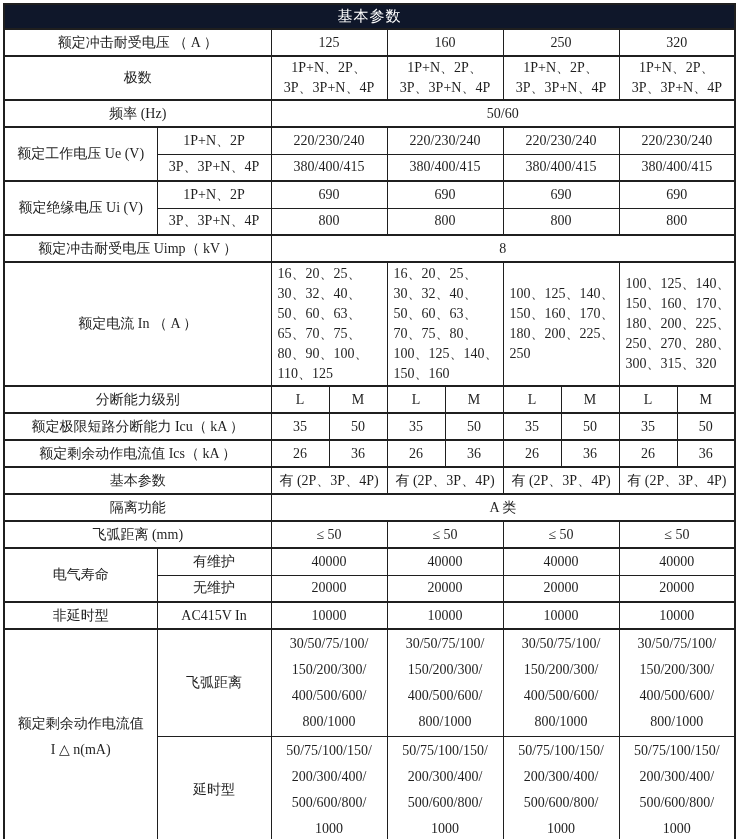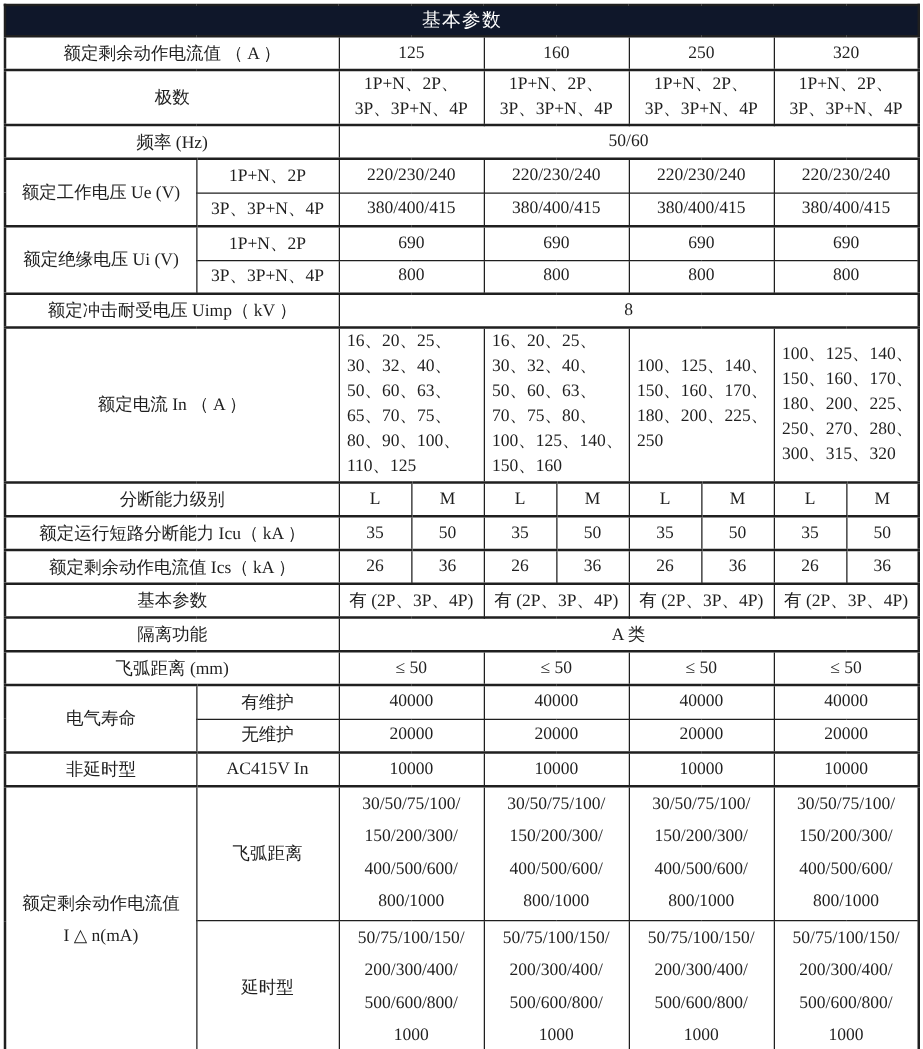--- a/index.html
+++ b/index.html
@@ -57,21 +57,21 @@
       <col style="width:58px">
       <col style="width:58px">
   </colgroup>
 
   <tbody>
       <tr>
     <td class="hdr" colspan="10">基本参数</td>
   </tr>
 
   <tr class="gb h27">
-    <td colspan="2">额定剩余动作电流值 （ A ）</td>
+    <td colspan="2">额定冲击耐受电压 （ A ）</td>
     <td colspan="2">125</td>
     <td colspan="2">160</td>
     <td colspan="2">250</td>
     <td colspan="2">320</td>
   </tr>
 
   <tr class="gb h43">
     <td colspan="2">极数</td>
     <td colspan="2" class="ml20">1P+N、2P、
 3P、3P+N、4P</td>
@@ -156,21 +156,21 @@
     <td>M</td>
     <td>L</td>
     <td>M</td>
     <td>L</td>
     <td>M</td>
     <td>L</td>
     <td>M</td>
   </tr>
 
   <tr class="gb h27">
-    <td colspan="2">额定运行短路分断能力 Icu（ kA ）</td>
+    <td colspan="2">额定极限短路分断能力 Icu（ kA ）</td>
     <td>35</td>
     <td>50</td>
     <td>35</td>
     <td>50</td>
     <td>35</td>
     <td>50</td>
     <td>35</td>
     <td>50</td>
   </tr>
 

